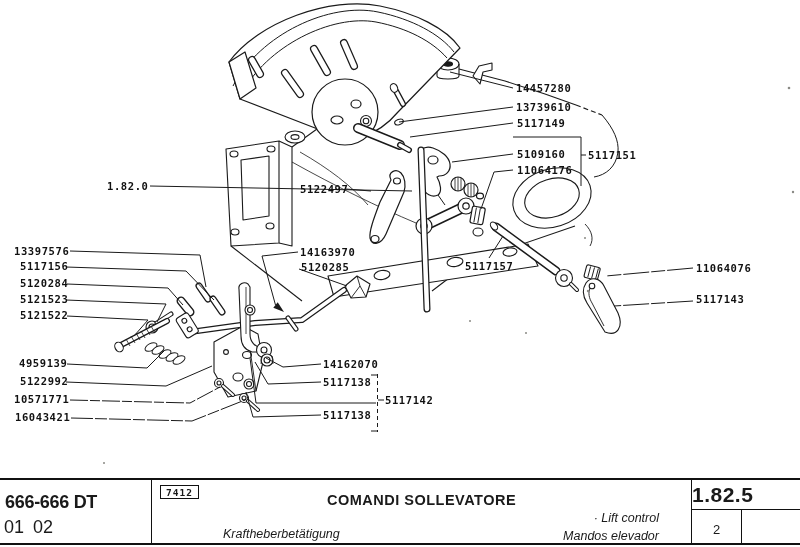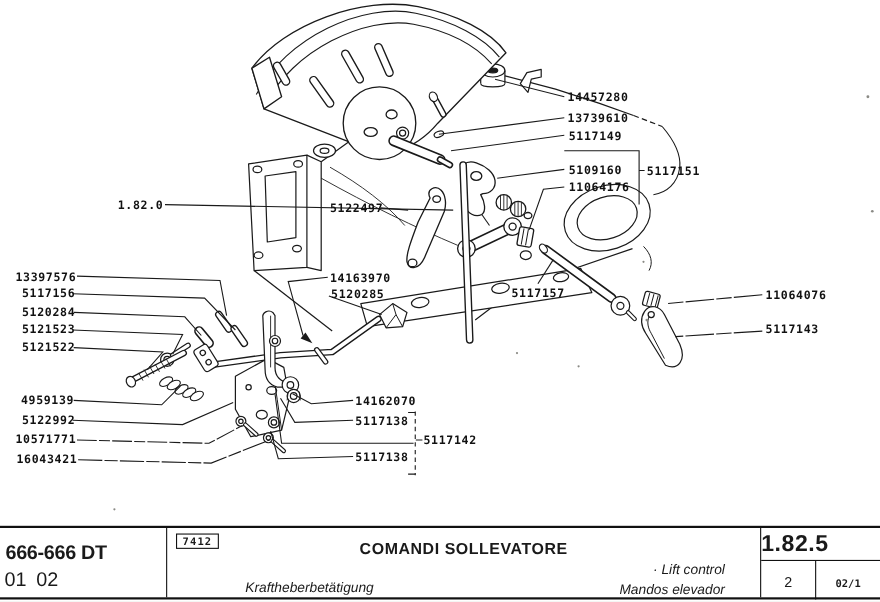--- a/index.html
+++ b/index.html
@@ -385,17 +385,16 @@
       <div class="f-title">COMANDI SOLLEVATORE</div>
       <div class="f-de">Kraftheberbetätigung</div>
       <div class="f-en">· Lift control</div>
       <div class="f-es">Mandos elevador</div>
     </div>
 
     <div class="f-right">
       <div class="f-sec">1.82.5</div>
       <div class="f-row">
         <div class="f-sheet">2</div>
-        <div class="f-pageref">02/1</div>
       </div>
     </div>
   </div>
 </div>
 
 </body></html>

